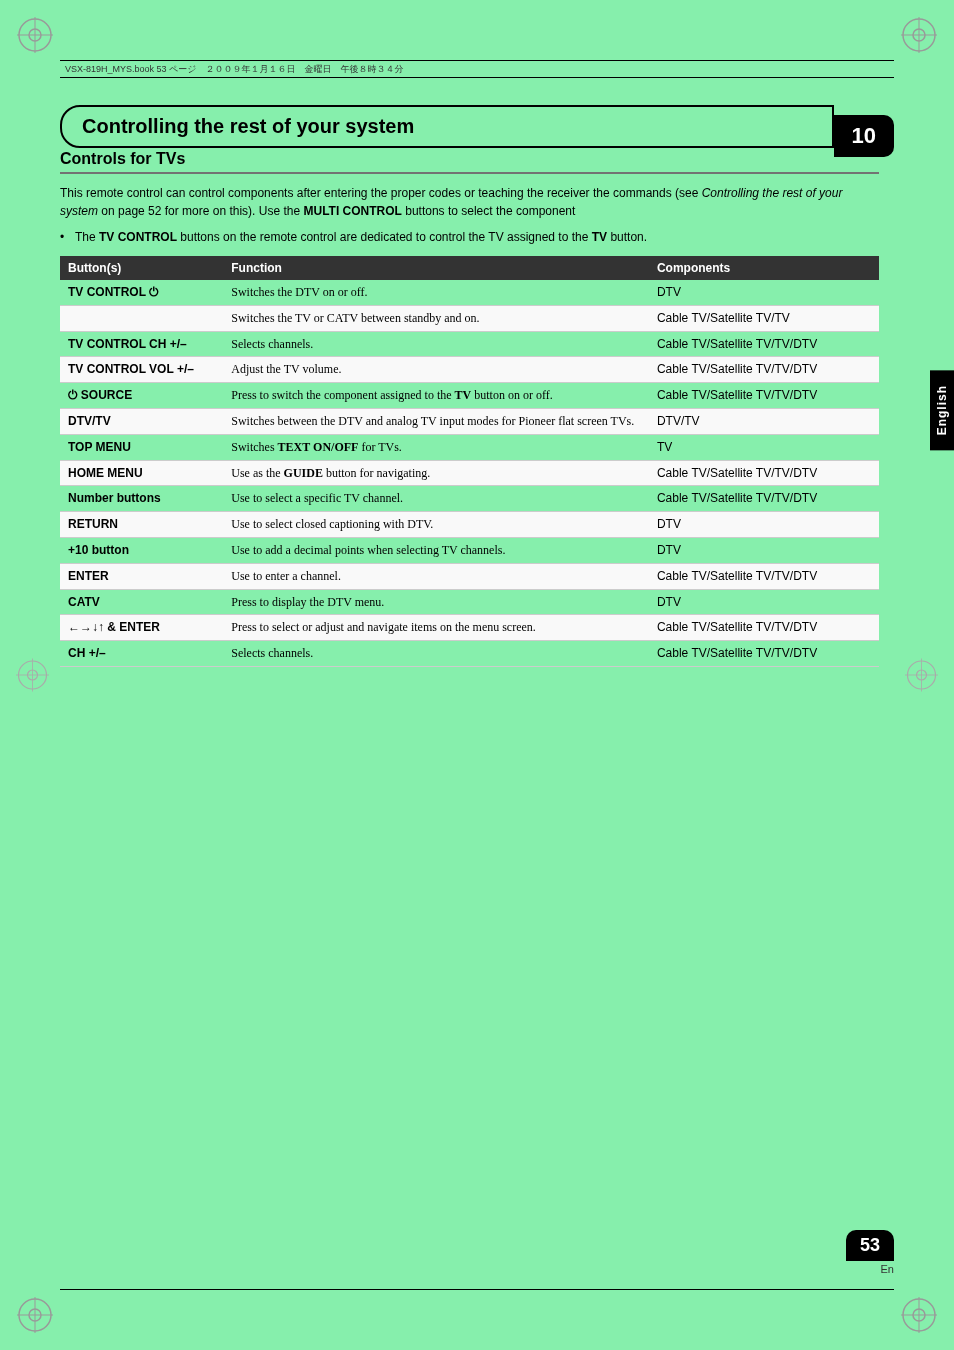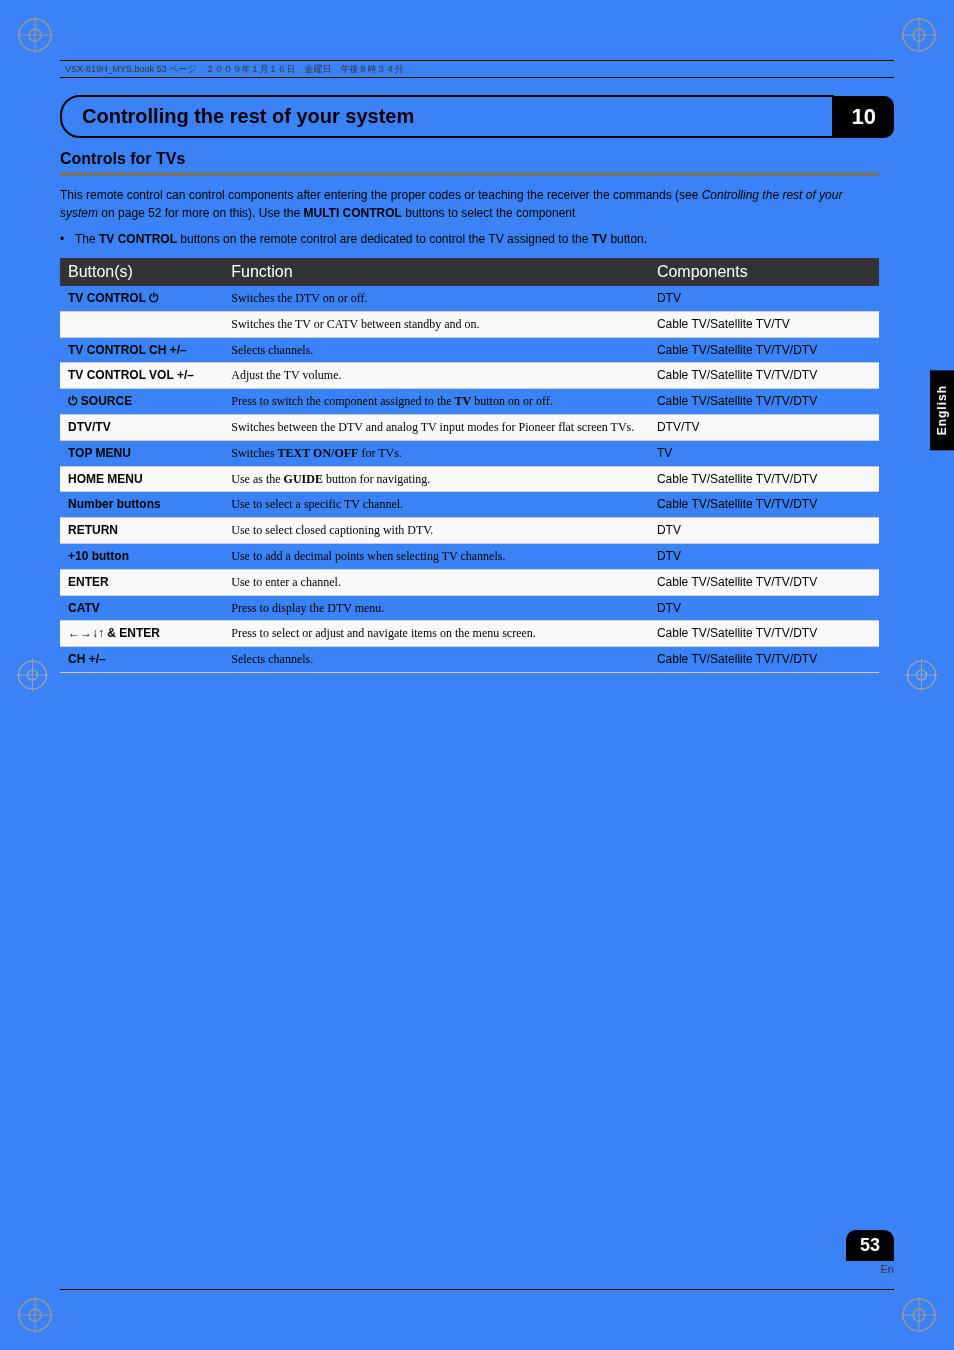--- a/index.html
+++ b/index.html
@@ -11,21 +11,21 @@
       font-family: Arial, Helvetica, sans-serif;
       font-size: 13px;
       color: #000;
       position: relative;
       overflow: hidden;
     }
 
     .page-container {
       width: 954px;
       min-height: 1350px;
-      background: #3b82f6;
+      background: #86efac;
       position: relative;
       padding: 0;
     }
 
     
     .top-strip {
       position: absolute;
       top: 60px;
       left: 60px;
       right: 60px;
@@ -60,20 +60,21 @@
 
     .chapter-number-box {
       background: #000;
       color: #fff;
       font-size: 22px;
       font-weight: bold;
       padding: 8px 18px;
       border-radius: 0 10px 10px 0;
       min-width: 60px;
       text-align: center;
+      margin-top: 20px;
     }
 
     
     .english-tab {
       position: absolute;
       top: 370px;
       right: 0px;
       background: #000;
       color: #fff;
       writing-mode: vertical-rl;
@@ -90,21 +91,21 @@
       position: absolute;
       top: 150px;
       left: 60px;
       right: 75px;
     }
 
     
     .section-title {
       font-size: 16px;
       font-weight: bold;
-      border-bottom: 4px solid #737373;
+      border-bottom: 2px solid #737373;
       padding-bottom: 4px;
       margin-bottom: 10px;
     }
 
     .section-intro {
       font-size: 12px;
       line-height: 1.5;
       margin-bottom: 8px;
     }
 
@@ -139,22 +140,22 @@
     }
 
     .controls-table thead tr {
       background: #333;
       color: #fff;
     }
 
     .controls-table thead th {
       padding: 5px 8px;
       text-align: left;
-      font-weight: normal;
-      font-size: 16px;
+      font-weight: bold;
+      font-size: 12px;
     }
 
     .controls-table tbody tr {
       border-bottom: 1px solid #ccc;
     }
 
     .controls-table tbody tr:nth-child(even) {
       background: #f9f9f9;
     }
 

